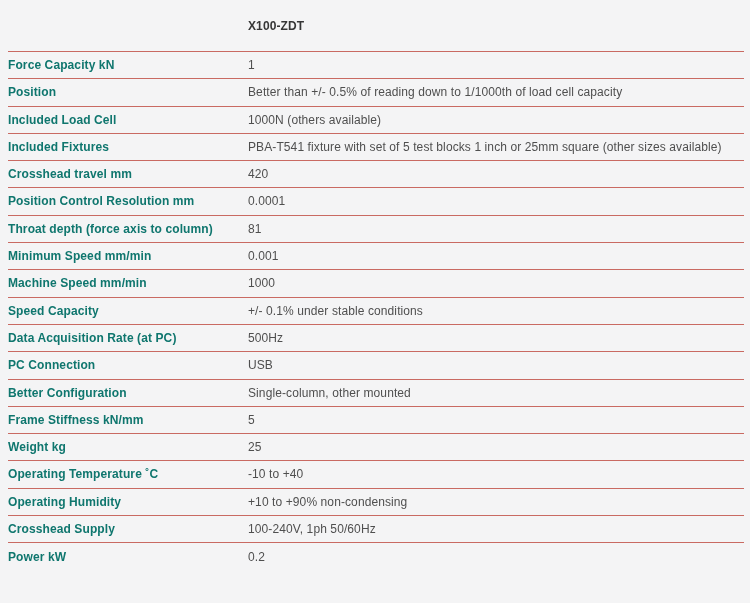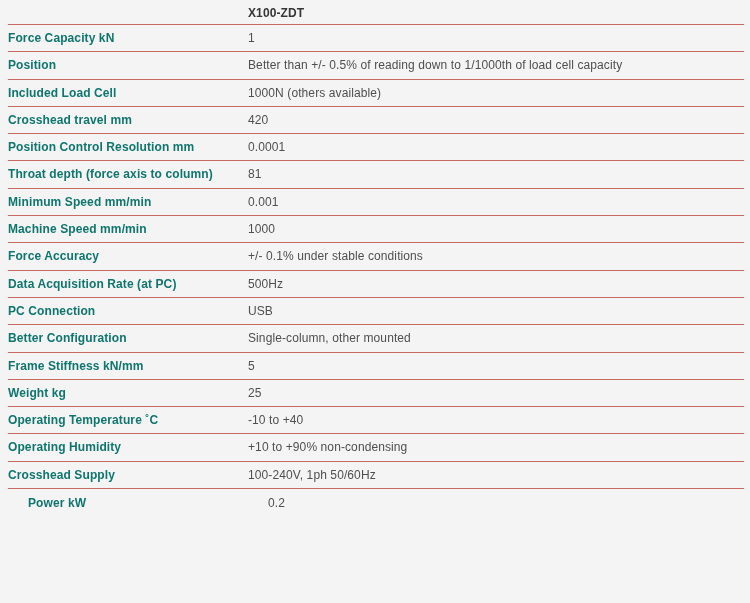--- a/index.html
+++ b/index.html
@@ -13,26 +13,25 @@
   .spec-table {
     margin: 0 6px 0 8px;
   }
   .row {
     display: flex;
     align-items: center;
     height: 27.3px;
     border-bottom: 1px solid #c96a62;
   }
   .row.header-row {
-    height: 25px;
+    height: 52px;
     padding-top: 2px;
   }
   .row:last-child {
     border-bottom: none;
-    margin-left: 20px;
   }
   .cell {
     font-size: 12px;
     line-height: 1.2;
     white-space: nowrap;
   }
   .cell.label {
     width: 240px;
     flex: 0 0 240px;
     font-weight: bold;
@@ -65,41 +64,45 @@
   </div>
   <div class="row">
     <div class="cell label">Position</div>
     <div class="cell value">Better than +/- 0.5% of reading down to 1/1000th of load cell capacity</div>
   </div>
   <div class="row">
     <div class="cell label">Included Load Cell</div>
     <div class="cell value">1000N (others available)</div>
   </div>
   <div class="row">
+    <div class="cell label">Included Fixtures</div>
+    <div class="cell value">PBA-T541 fixture with set of 5 test blocks 1 inch or 25mm square (other sizes available)</div>
+  </div>
+  <div class="row">
     <div class="cell label">Crosshead travel mm</div>
     <div class="cell value">420</div>
   </div>
   <div class="row">
     <div class="cell label">Position Control Resolution mm</div>
     <div class="cell value">0.0001</div>
   </div>
   <div class="row">
     <div class="cell label">Throat depth (force axis to column)</div>
     <div class="cell value">81</div>
   </div>
   <div class="row">
     <div class="cell label">Minimum Speed mm/min</div>
     <div class="cell value">0.001</div>
   </div>
   <div class="row">
     <div class="cell label">Machine Speed mm/min</div>
     <div class="cell value">1000</div>
   </div>
   <div class="row">
-    <div class="cell label">Force Accuracy</div>
+    <div class="cell label">Speed Capacity</div>
     <div class="cell value">+/- 0.1% under stable conditions</div>
   </div>
   <div class="row">
     <div class="cell label">Data Acquisition Rate (at PC)</div>
     <div class="cell value">500Hz</div>
   </div>
   <div class="row">
     <div class="cell label">PC Connection</div>
     <div class="cell value">USB</div>
   </div>

